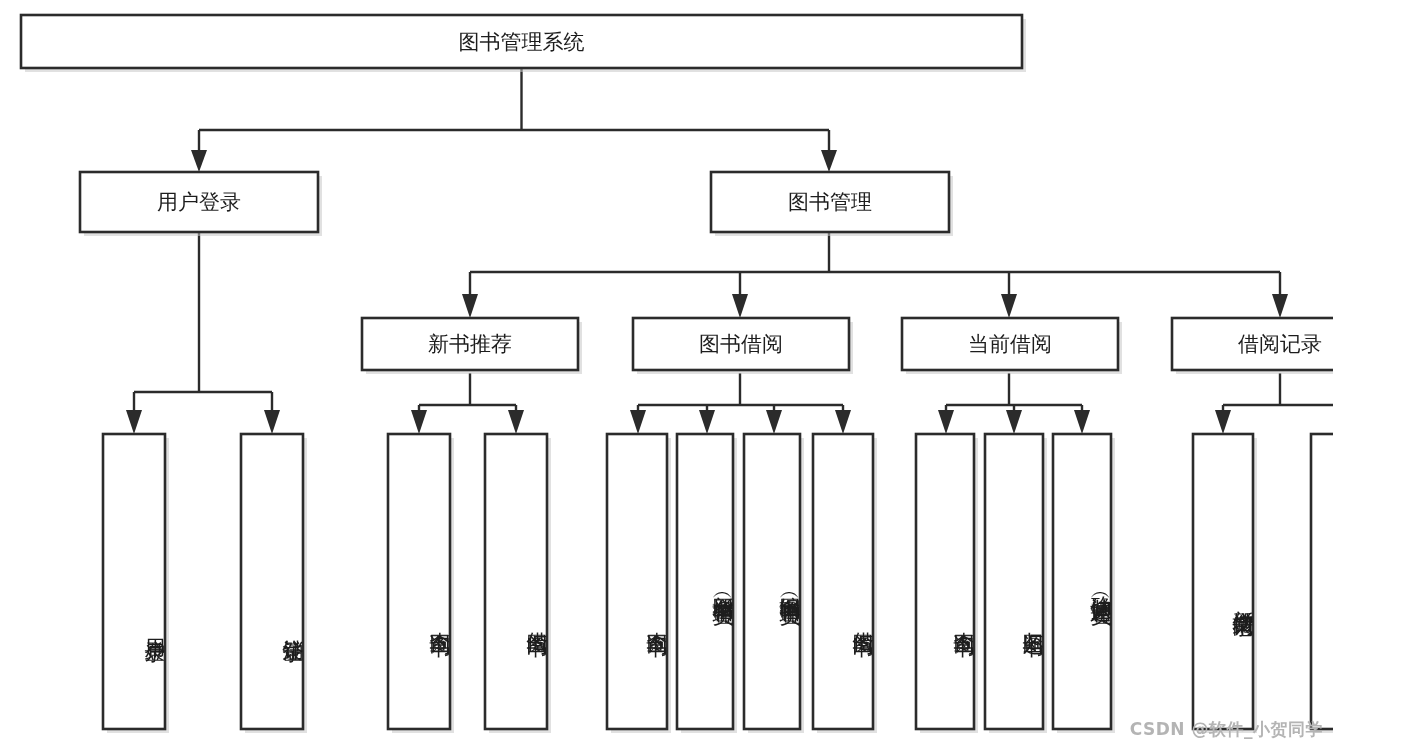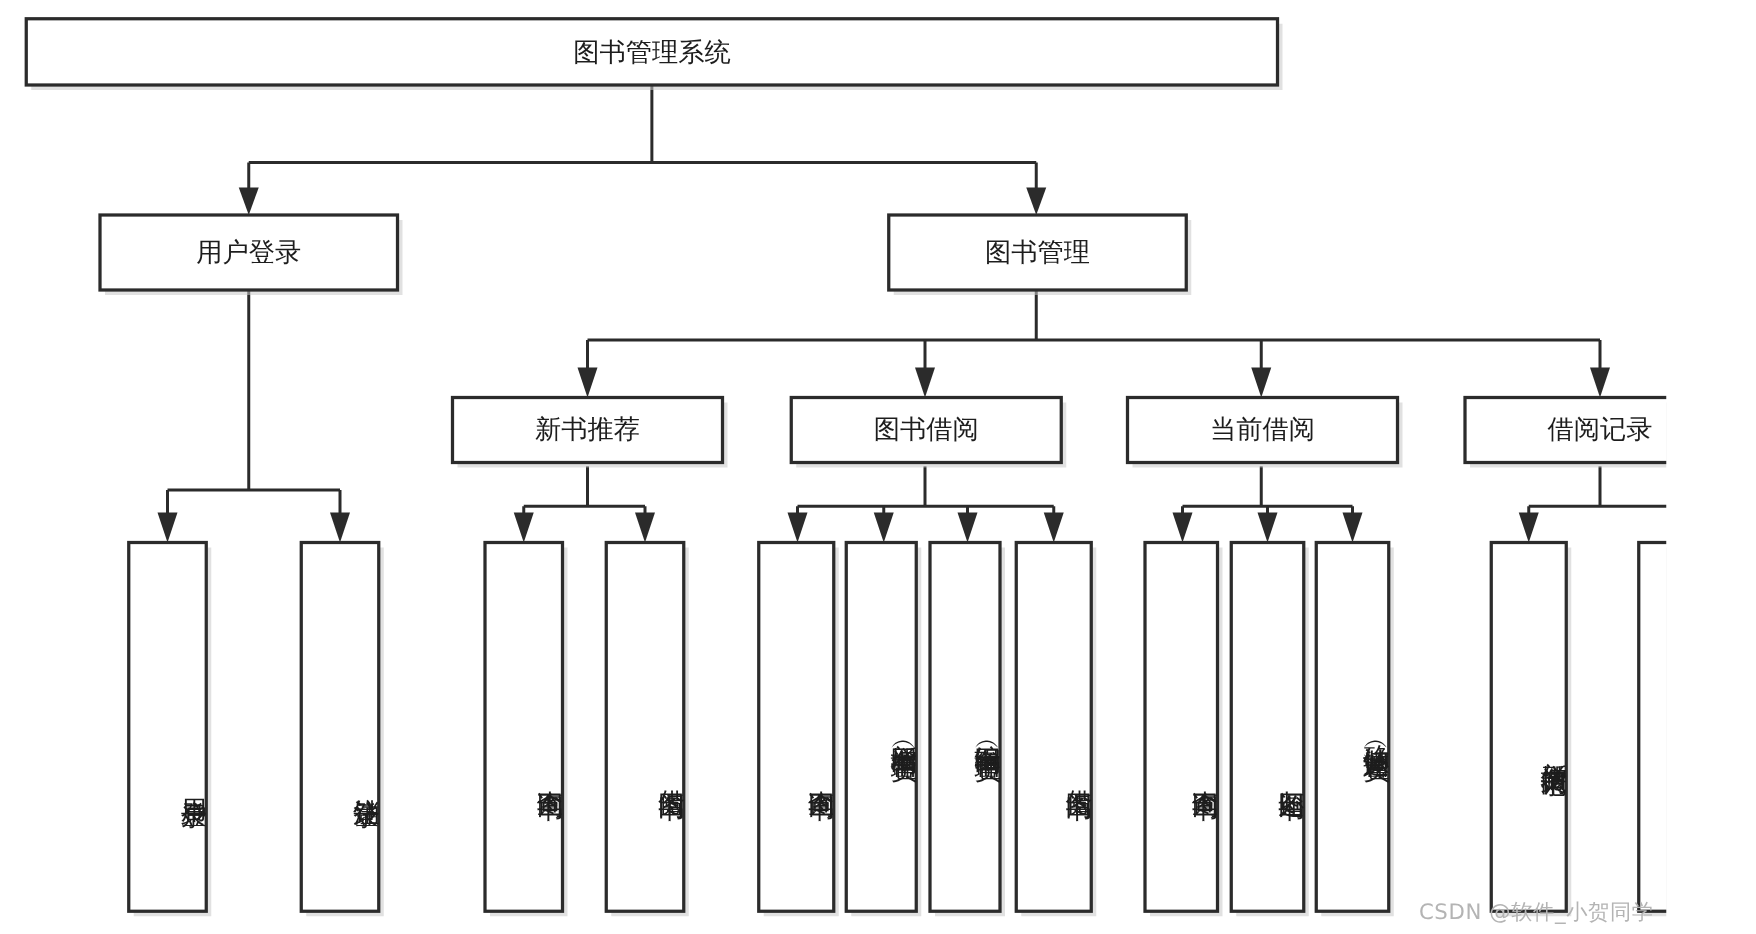--- a/index.html
+++ b/index.html
@@ -74,20 +74,21 @@
   .watermark {
     position: absolute;
     right: 10px;
     bottom: 6px;
     font-family: "DejaVu Sans", "Liberation Sans", sans-serif;
     font-size: 17px;
     color: #b4b4b4;
     letter-spacing: 0.5px;
     white-space: nowrap;
     user-select: none;
+    font-weight: bold;
   }
 </style>
 </head>
 <body>
 
 <div id="diagram-root">
 
   <svg id="tree-svg" viewBox="0 0 1405 747">
 
     <g>

